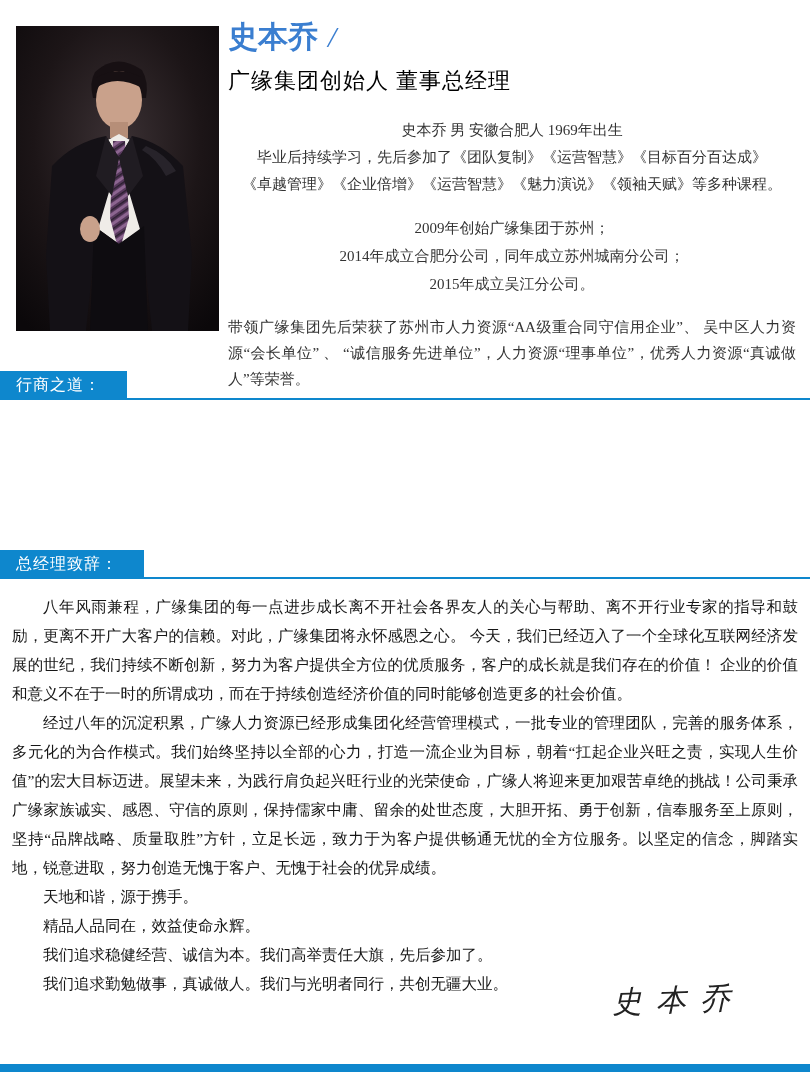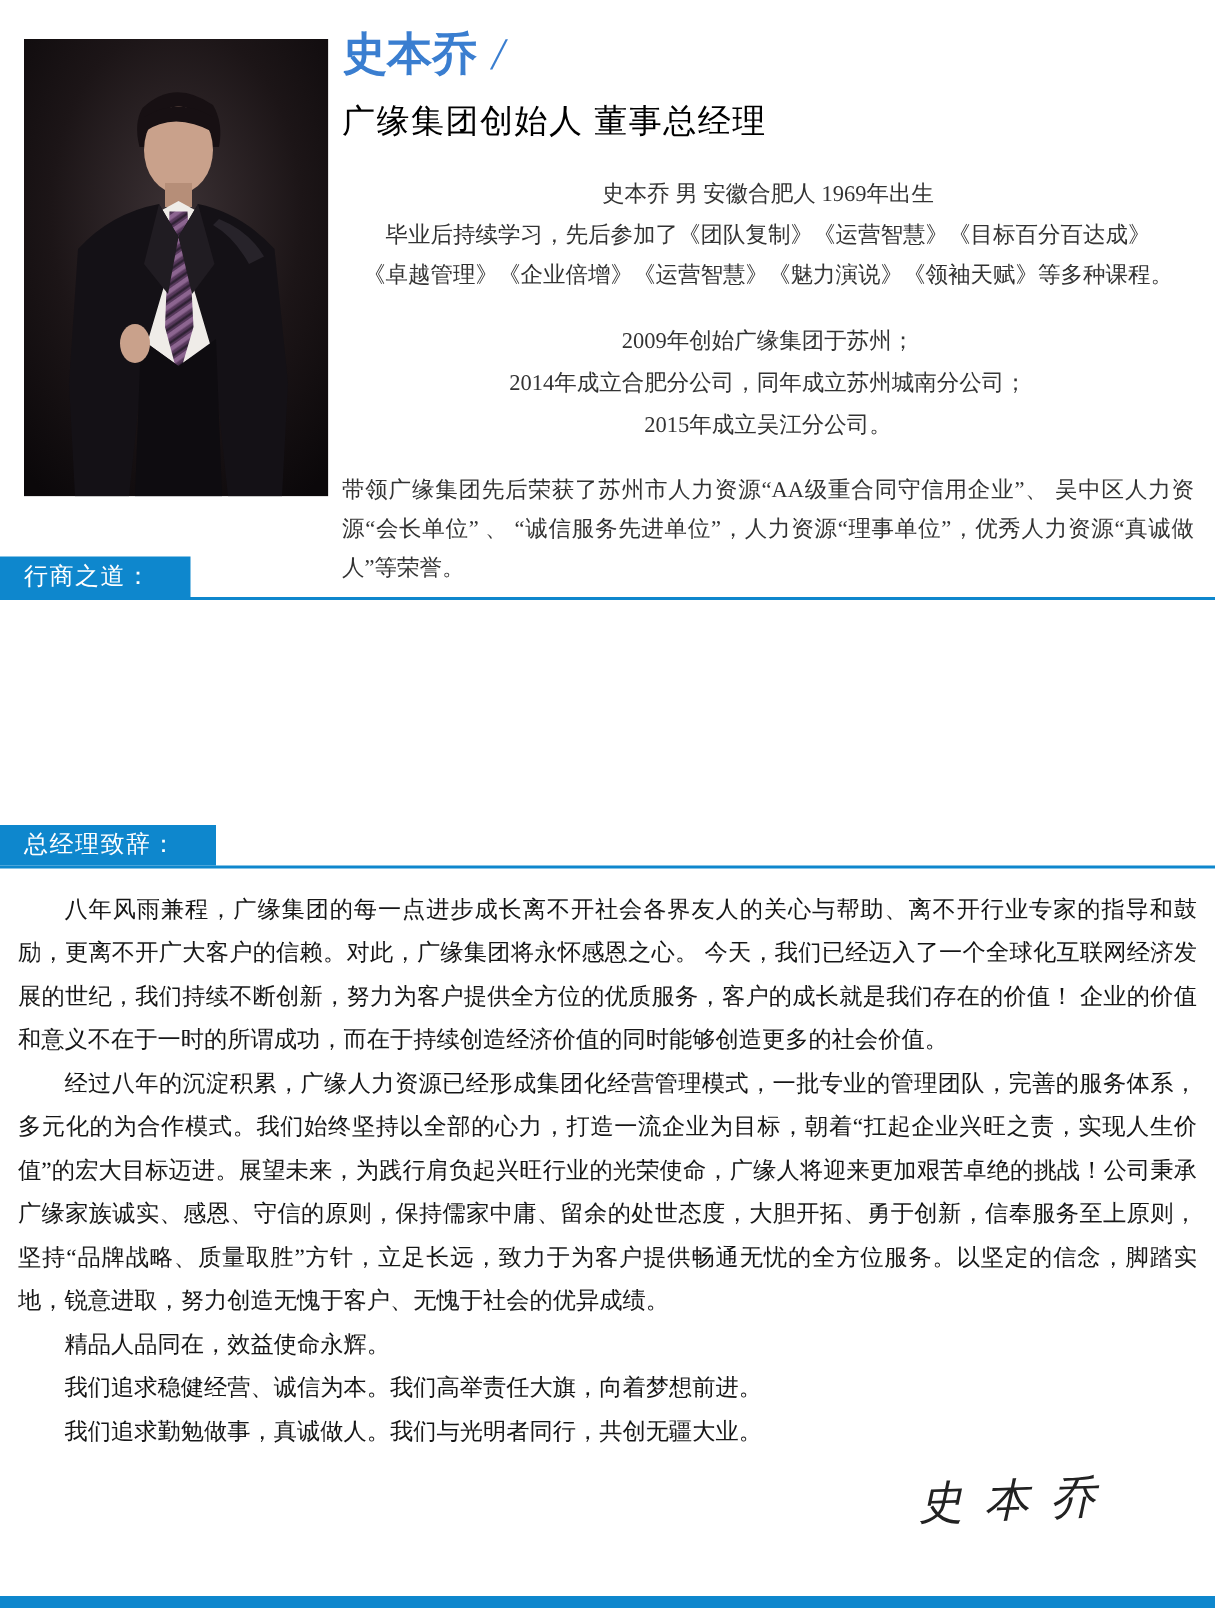--- a/index.html
+++ b/index.html
@@ -112,20 +112,21 @@
 </div>
 
 <div class="section section-1">
   <div class="head-row"><span class="head-box">行商之道：</span></div>
 </div>
 
 <div class="section section-2">
   <div class="head-row"><span class="head-box">总经理致辞：</span></div>
   <p class="body-para">八年风雨兼程，广缘集团的每一点进步成长离不开社会各界友人的关心与帮助、离不开行业专家的指导和鼓励，更离不开广大客户的信赖。对此，广缘集团将永怀感恩之心。  今天，我们已经迈入了一个全球化互联网经济发展的世纪，我们持续不断创新，努力为客户提供全方位的优质服务，客户的成长就是我们存在的价值！  企业的价值和意义不在于一时的所谓成功，而在于持续创造经济价值的同时能够创造更多的社会价值。</p>
   <p class="body-para" style="margin-top:0;">经过八年的沉淀积累，广缘人力资源已经形成集团化经营管理模式，一批专业的管理团队，完善的服务体系，多元化的为合作模式。我们始终坚持以全部的心力，打造一流企业为目标，朝着“扛起企业兴旺之责，实现人生价值”的宏大目标迈进。展望未来，为践行肩负起兴旺行业的光荣使命，广缘人将迎来更加艰苦卓绝的挑战！公司秉承广缘家族诚实、感恩、守信的原则，保持儒家中庸、留余的处世态度，大胆开拓、勇于创新，信奉服务至上原则，坚持“品牌战略、质量取胜”方针，立足长远，致力于为客户提供畅通无忧的全方位服务。以坚定的信念，脚踏实地，锐意进取，努力创造无愧于客户、无愧于社会的优异成绩。</p>
+  <p class="short-line">天地和谐，源于携手。</p>
   <p class="short-line">精品人品同在，效益使命永辉。</p>
-  <p class="short-line">我们追求稳健经营、诚信为本。我们高举责任大旗，向着梦想前进。</p>
+  <p class="short-line">我们追求稳健经营、诚信为本。我们高举责任大旗，先后参加了。</p>
   <p class="short-line">我们追求勤勉做事，真诚做人。我们与光明者同行，共创无疆大业。</p>
 </div>
 
 <div class="signature">史本乔</div>
 
 <div class="footer-bar"></div>
 
 </body></html>

